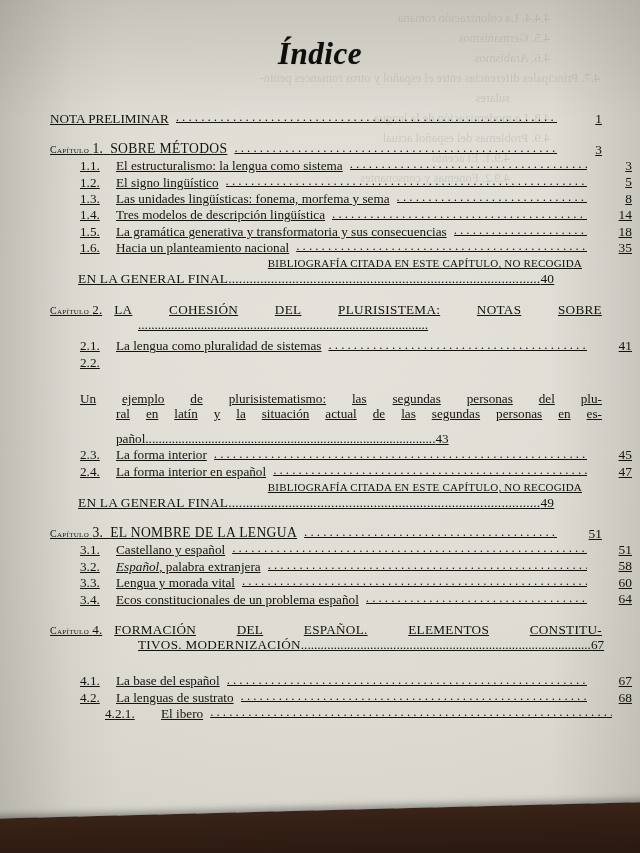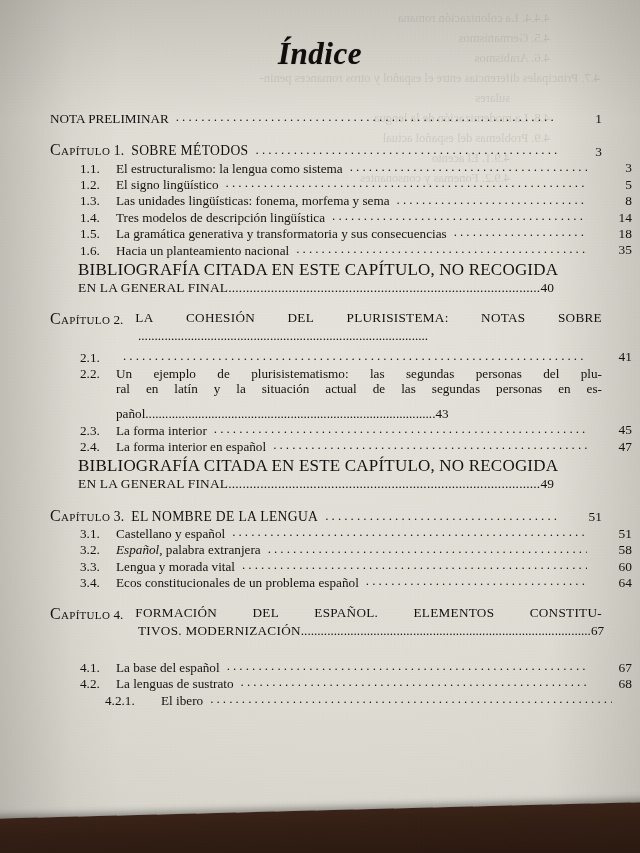--- a/index.html
+++ b/index.html
@@ -137,30 +137,30 @@
     top: -2px;
   }
   .row .pg {
     flex: 0 0 40px;
     text-align: right;
     white-space: nowrap;
     font-size: 13.4px;
   }
 
   
-  .group { margin-bottom: 17px; }
+  .group { margin-bottom: 17px; text-decoration: underline; }
 
   
   .chap-head .lbl {
     font-size: 13.6px;
     letter-spacing: 0.15px;
   }
   .smallcaps {
     font-variant: small-caps;
-    font-size: 16px;
+    font-size: 10px;
     letter-spacing: 0.3px;
   }
   .chap-title {
     letter-spacing: 0.35px;
   }
 
   
   .chap-wrap {
     padding-left: 0;
   }
@@ -197,21 +197,21 @@
     flex: 0 0 36px;
     white-space: nowrap;
   }
   .sub2 { padding-left: 55px; }
   .sub2 .num { flex: 0 0 56px; }
 
   .sub .lbl-txt { white-space: nowrap; }
 
   
   .sub-multi { padding-left: 30px; margin-top: 3px; }
-  .sub-multi .l1 { display: flex; white-space: nowrap; }
+  .sub-multi .l1 { display: flex; white-space: nowrap; flex-direction: column; }
   .sub-multi .l1 .num { flex: 0 0 36px; }
   .sub-multi .l1 .t { flex: 1 1 auto; display: flex; justify-content: space-between; }
   .sub-multi .l2 {
     padding-left: 36px;
     display: flex;
     justify-content: space-between;
     white-space: nowrap;
     margin-top: 2px;
   }
   .sub-multi .l3 {
@@ -219,24 +219,24 @@
     display: flex;
     align-items: flex-end;
     margin-top: 12px;
   }
   .sub-multi .l3 .w { flex: 0 0 auto; white-space: nowrap; }
 
   
   .biblio { padding-left: 28px; margin-top: 4px; }
   .biblio .b1 {
     display: flex;
-    justify-content: flex-start;
+    justify-content: flex-end;
     white-space: nowrap;
     letter-spacing: 0.2px;
-    font-size: 17px;
+    font-size: 11px;
     padding-right: 20px;
   }
   .biblio .b2 {
     display: flex;
     align-items: flex-end;
     margin-top: 3px;
     letter-spacing: 0.2px;
     font-size: 13.4px;
   }
   .biblio .b2 .w { flex: 0 0 auto; white-space: nowrap; }
@@ -351,20 +351,21 @@
               </span>
           </div>
           <div class="line2">
             <span class="dots">........................................................................................</span>
 
           </div>
         </div>
 
         <div class="row sub" style="margin-top:8px;">
           <span class="lbl num">2.1.</span>
+          <span class="lbl lbl-txt">La lengua como pluralidad de sistemas</span>
           <span class="dots">........................................................................................</span>
           <span class="pg">41</span>
         </div>
 
         <div class="sub-multi">
           <div class="l1">
             <span class="num">2.2.</span>
             <span class="t" id="s22l1">
                 <span>Un</span>
                 <span>ejemplo</span>

